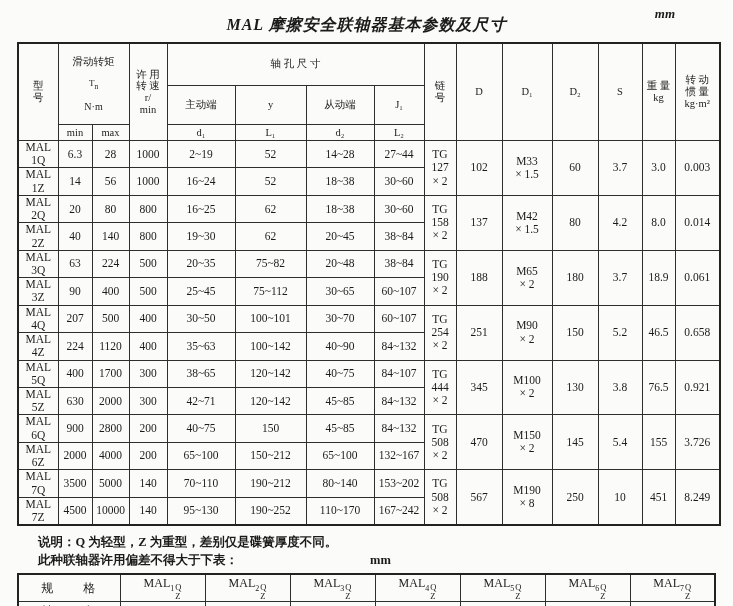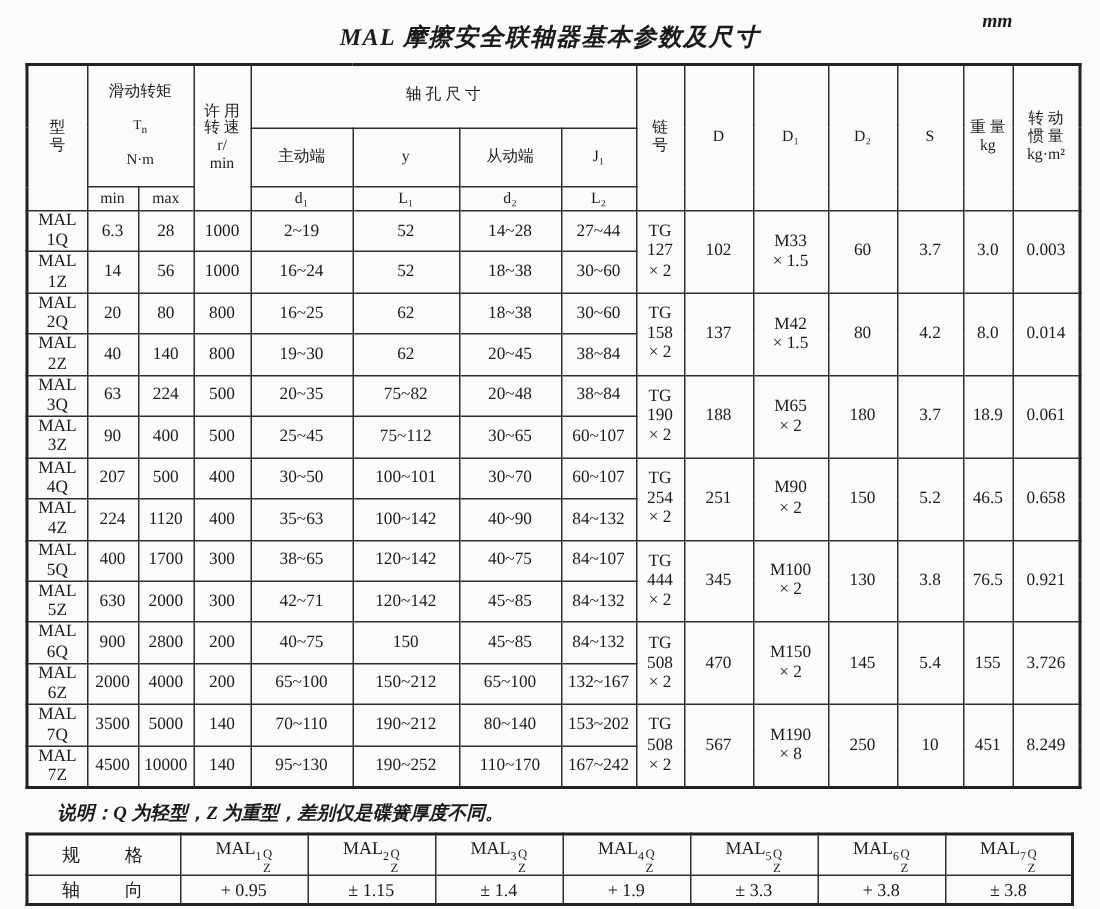--- a/index.html
+++ b/index.html
@@ -30,21 +30,21 @@
   #main-table{border:2px solid #222;}
   #main-table thead th{font-size:10.5px;line-height:1.12;}
   #main-table tbody td{font-size:11.5px;line-height:1.15;}
   #main-table tbody tr{height:27px;}
   tr.hr1{height:17px;} tr.hr2{height:16px;} tr.hr3{height:16px;}
   .torque-title{display:block;font-size:10.5px;}
   .torque-sym{display:block;font-size:9px;line-height:1;}
   .torque-unit{display:block;font-size:10px;line-height:1;}
   .small-head{font-size:10px;}
   .chain-cell{font-size:10.5px;line-height:1.25;}
-  .notes{margin:7px 0 0 38px;font-size:12.5px;font-weight:bold;line-height:1.45;font-style:italic;}
+  .notes{margin:7px 0 0 38px;font-size:12.5px;font-weight:bold;line-height:1.45;}
   .note-line{white-space:nowrap;}
   .unit-mid{margin-left:132px;font-weight:bold;font-size:12.5px;}
   #tol-table{margin:4px 0 0 17px;width:697px;border:2px solid #222;}
   #tol-table th,#tol-table td{
     border:1px solid #2e2e2e;text-align:center;vertical-align:middle;
     padding:0 2px;font-weight:normal;
   }
   #tol-table th{font-size:12px;height:26px;}
   #tol-table td{font-size:12px;height:18px;}
   .spec-label,.row-label{font-size:13px;letter-spacing:2px;margin-top:30px;}
@@ -344,20 +344,21 @@
         <td>95~130</td>
         <td>190~252</td>
         <td>110~170</td>
         <td>167~242</td>
       </tr>
     </tbody>
 </table>
 
 <div class="notes">
   <div class="note-line">说明：Q 为轻型，Z 为重型，差别仅是碟簧厚度不同。</div>
+  <div class="note-line"><span>此种联轴器许用偏差不得大于下表：</span><span class="unit-mid">mm</span></div>
 </div>
 
 <table id="tol-table">
   <colgroup>
     <col style="width:102px">
     <col style="width:85px">
       <col style="width:85px">
       <col style="width:85px">
       <col style="width:85px">
     <col style="width:85px">

